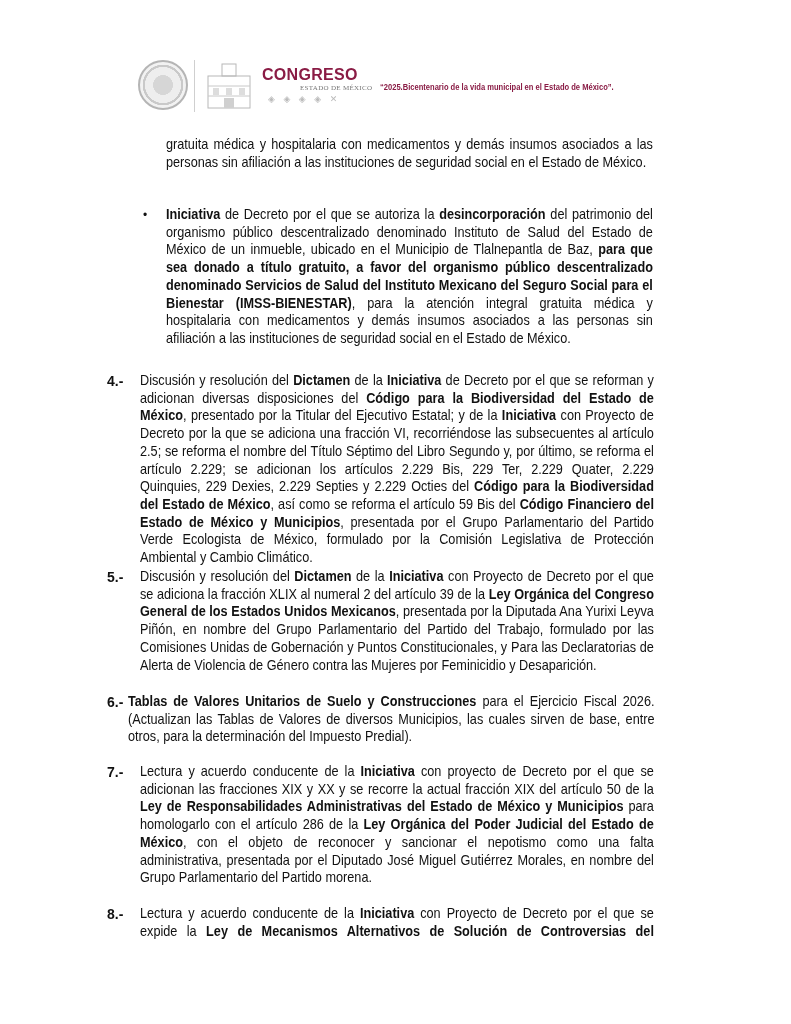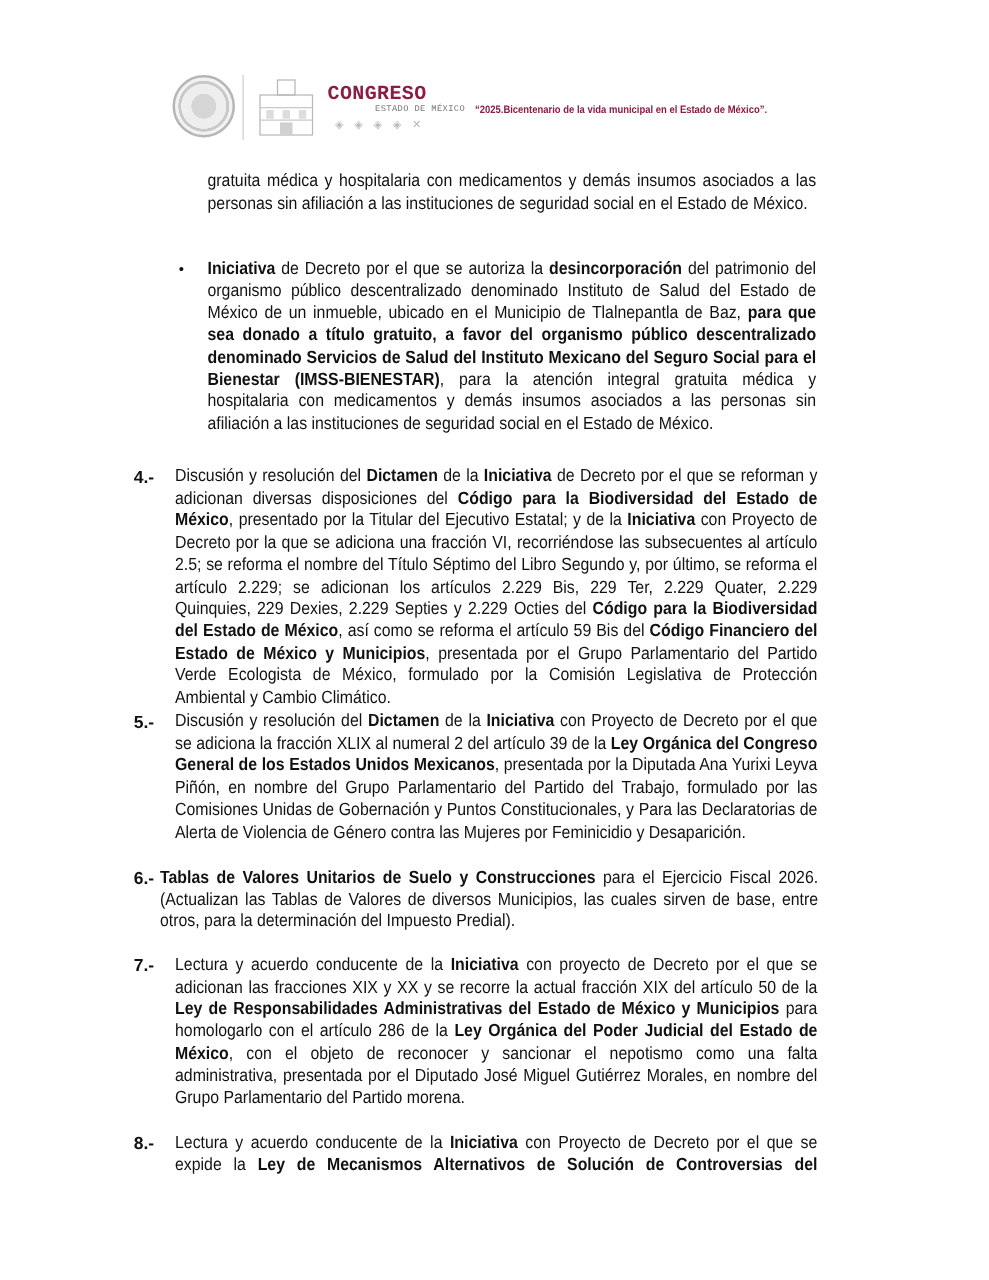--- a/index.html
+++ b/index.html
@@ -1,22 +1,22 @@
 <!DOCTYPE html>
 <html><head>
 <meta charset="utf-8">
 <style>
   html, body { margin:0; padding:0; background:#ffffff; }
   body { width:791px; height:1024px; position:relative; overflow:hidden; font-family:"Liberation Sans", sans-serif; color:#111; }
   .header { position:absolute; left:0; top:0; width:791px; height:120px; }
   .seal { position:absolute; left:138px; top:60px; width:50px; height:50px; border-radius:50%; border:2px solid #b5b5b5; box-sizing:border-box; background:radial-gradient(circle,#d6d6d6 0 30%,#eee 31% 55%,#c9c9c9 56% 62%,#f2f2f2 63%); }
   .vdiv { position:absolute; left:194px; top:60px; width:1px; height:52px; background:#cfcfcf; }
   .building { position:absolute; left:204px; top:60px; width:50px; height:50px; }
-  .congreso { position:absolute; left:262px; top:66px; font-family:Liberation Mono, monospace; font-weight:bold; font-size:16px; color:#8a1c45; letter-spacing:0.3px; }
-  .estado { position:absolute; left:267px; top:84px; font-family:Liberation Mono, monospace; font-size:7px; color:#777; letter-spacing:0.3px;padding-left:33px; }
+  .congreso { position:absolute; left:262px; top:66px; font-family:Liberation Sans, sans-serif; font-weight:bold; font-size:16px; color:#8a1c45; letter-spacing:0.3px; }
+  .estado { position:absolute; left:267px; top:84px; font-family:Liberation Serif, serif; font-size:7px; color:#777; letter-spacing:0.3px;padding-left:33px; }
   .glyphs { position:absolute; left:268px; top:94px; font-size:9px; color:#bbb; letter-spacing:3px; }
   .motto { position:absolute; left:380px; top:82px; font-size:8.6px; font-weight:bold; color:#8a1c45; transform:scaleX(0.88); transform-origin:left; white-space:nowrap; }
   .content { position:absolute; left:0; top:0; width:791px; }
   .p { position:absolute; font-size:14.1px; line-height:17.7px; text-align:justify; transform:scaleX(0.9); transform-origin:left top; }
   .p b { font-weight:bold; }
   .num { position:absolute; font-size:14px; font-weight:bold; }
   .bullet { position:absolute; font-size:12px; }
 </style>
 </head>
 <body>

